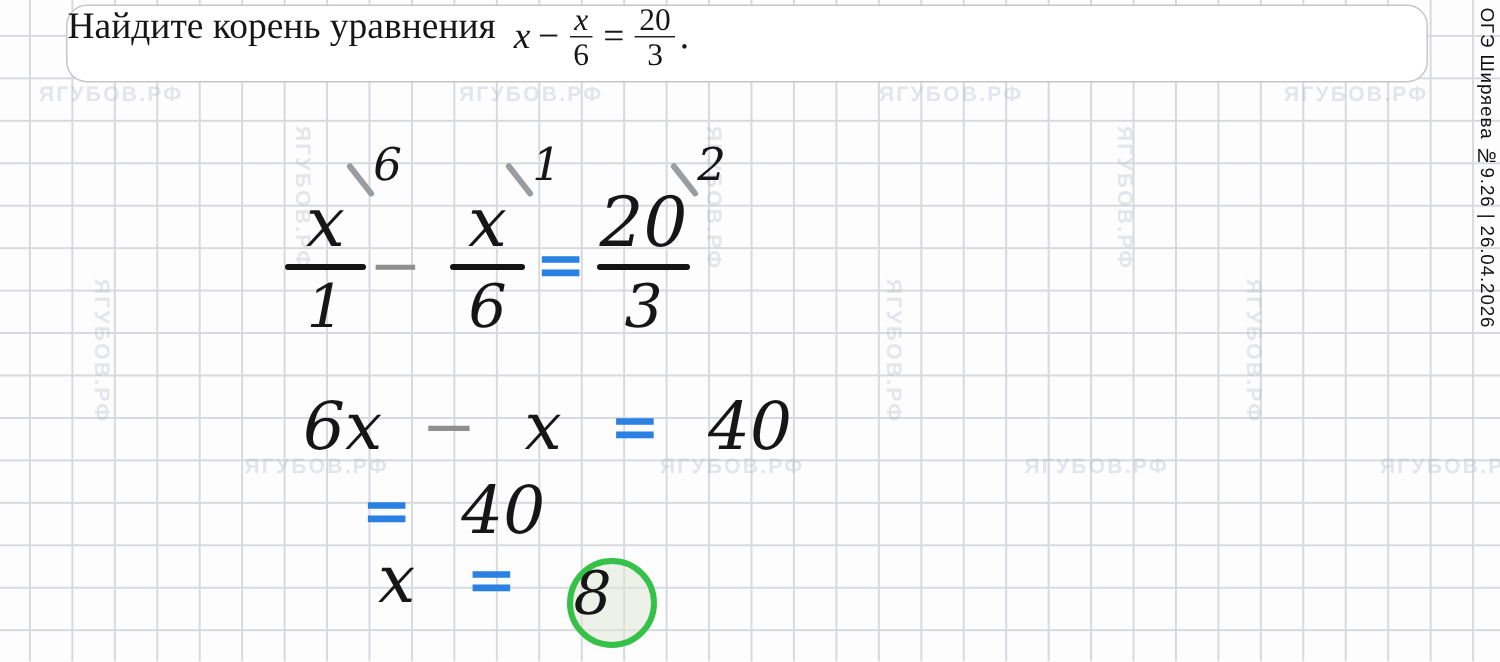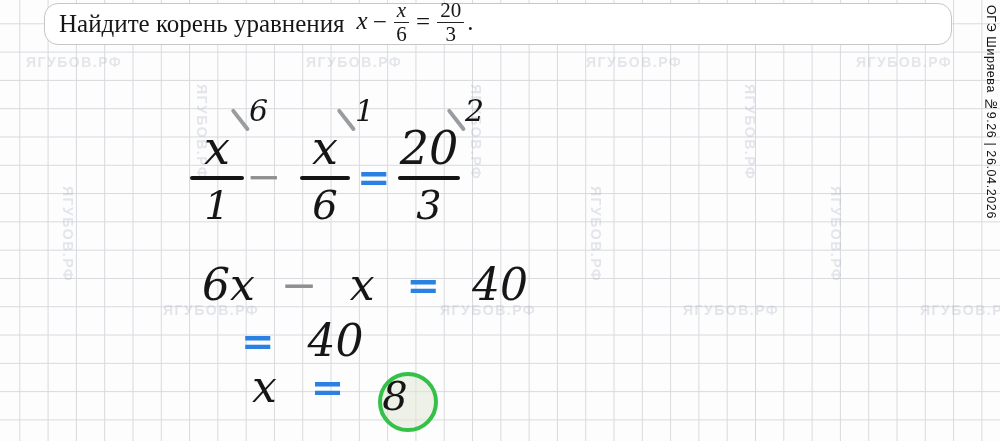--- a/index.html
+++ b/index.html
@@ -19,23 +19,23 @@
   }
   
   .wm{
     position:absolute;color:rgba(168,175,188,0.30);
     font-size:14px;font-weight:600;letter-spacing:1.5px;white-space:nowrap;
     user-select:none;
   }
   .wm-v{writing-mode:vertical-rl;text-orientation:mixed;}
   
   .task-box{
-    position:absolute;left:44px;top:3px;width:908px;height:42px;
+    position:absolute;left:44px;top:3px;width:908px;height:52px;
     background:#ffffff;border:1.5px solid #c6c6c6;border-radius:14px;
-    box-sizing:border-box;display:flex;align-items:center;padding-left:14px;
+    box-sizing:border-box;display:flex;align-items:flex-start;
     font-family:"Liberation Serif",serif;font-size:25px;color:#161616;
   }
   .task-box .math{font-style:italic;margin-left:12px;}
   .task-box .op{margin:0 5px;font-style:normal;}
   .frac{display:inline-block;vertical-align:middle;text-align:center;font-size:21px;line-height:1.05;margin:0 2px;position:relative;top:-2px;}
   .frac .fr-num{display:block;padding:0 3px;border-bottom:1.6px solid #222;font-style:italic;}
   .frac .fr-num.rm,.frac .fr-den{font-style:normal;}
   .frac .fr-den{display:block;}
   
   .side-caption{

